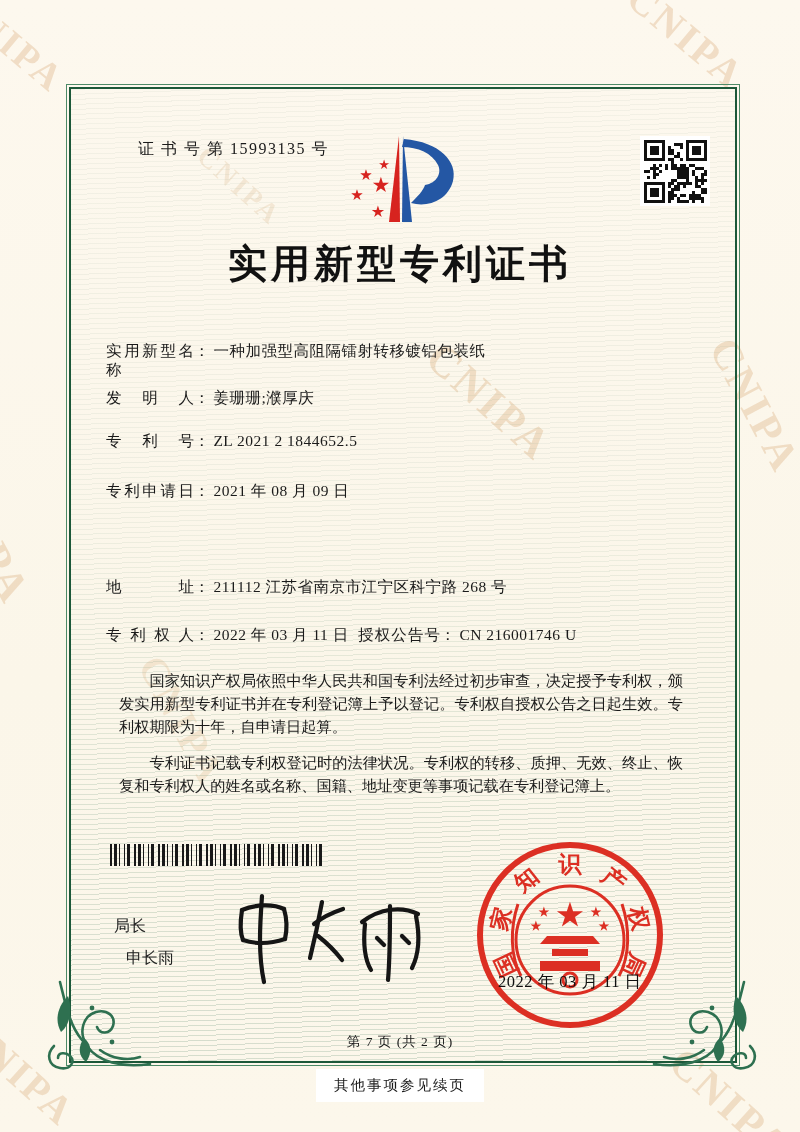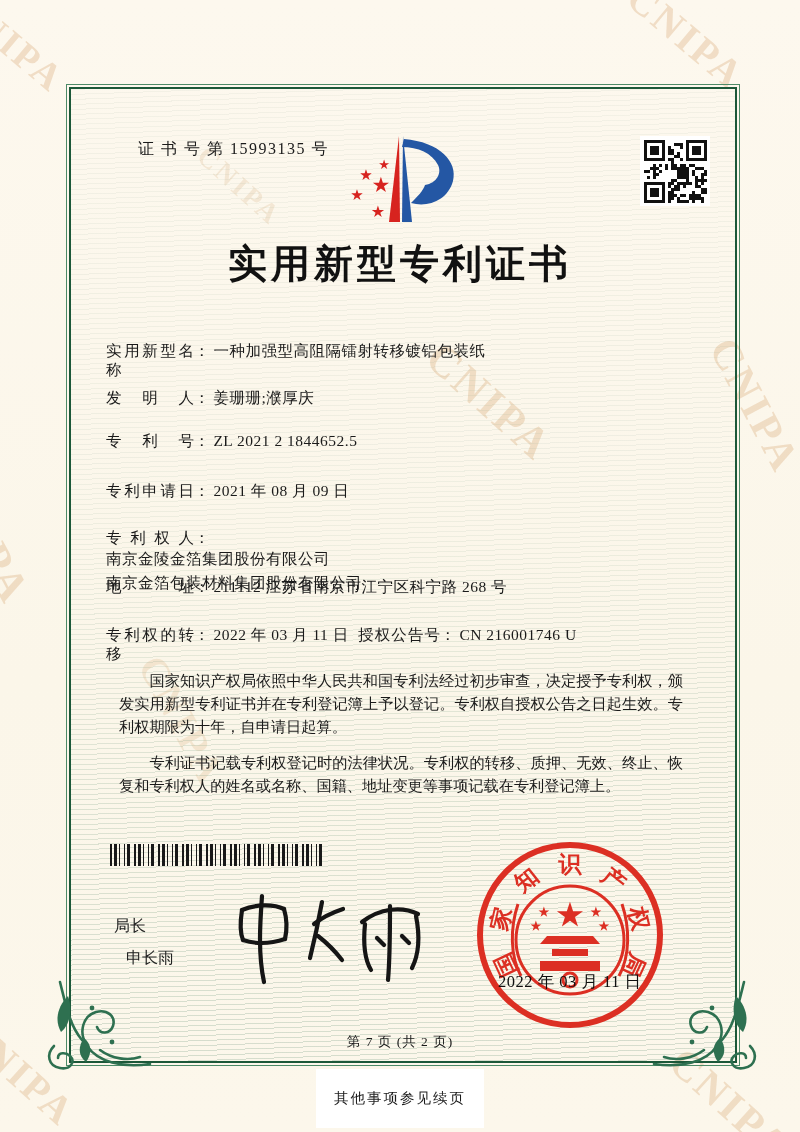--- a/index.html
+++ b/index.html
@@ -28,21 +28,21 @@
   .barcode{position:absolute;left:110px;top:844px;width:212px;height:22px;
     background:repeating-linear-gradient(90deg,#191919 0 2px,transparent 2px 4px,#191919 4px 7px,transparent 7px 9px,#191919 9px 10px,transparent 10px 14px,#191919 14px 15px,transparent 15px 17px,#191919 17px 20px,transparent 20px 24px);}
   .sig-title{position:absolute;left:114px;top:916px;font-size:16px;font-family:"Liberation Sans","DejaVu Sans",sans-serif;color:#222;}
   .sig-name{position:absolute;left:114px;top:948px;font-size:16px;font-family:"Liberation Sans","DejaVu Sans",sans-serif;color:#222;margin-left:12px;}
   .sig-svg{position:absolute;left:222px;top:886px;z-index:4;}
   .seal{position:absolute;left:468px;top:830px;z-index:4;}
   .seal text{font-family:"Liberation Serif","DejaVu Serif",serif;font-weight:bold;fill:#dc2f23;}
   .seal-date{position:absolute;left:498px;top:971px;font-size:16.5px;letter-spacing:0.5px;color:#101010;z-index:5;}
   .pagenum{position:absolute;left:0;right:0;top:1033px;text-align:center;font-size:13.5px;letter-spacing:1px;z-index:3;}
   .note{position:absolute;left:50%;transform:translateX(-50%);top:1069px;background:#ffffff;
-        padding:20px 18px;font-size:14.5px;letter-spacing:2px;z-index:3;}
+        padding:7px 18px;font-size:14.5px;letter-spacing:2px;z-index:3;}
   .qrbox{position:absolute;left:640px;top:136px;width:70px;height:70px;background:#fff;z-index:3;}
   .logo{position:absolute;left:334px;top:122px;z-index:3;}
   .ornament{position:absolute;z-index:4;}
   .orn-right{transform:scaleX(-1);}
 </style>
 </head>
 <body>
 
 <div class="page">
 
@@ -257,30 +257,26 @@
       <span class="fvalue">姜珊珊;濮厚庆</span>
     </div>
     <div class="field" style="top:431px;">
       <span class="flabel">专利号</span><span class="fcolon">：</span>
       <span class="fvalue">ZL 2021 2 1844652.5</span>
     </div>
     <div class="field" style="top:481px;">
       <span class="flabel">专利申请日</span><span class="fcolon">：</span>
       <span class="fvalue">2021 年 08 月 09 日</span>
     </div>
-    <div class="field" style="top:528px;">
-      <span class="flabel">专利权人</span><span class="fcolon">：</span>
-      <span class="fvalue multi"><span>南京金陵金箔集团股份有限公司</span><span>南京金箔包装材料集团股份有限公司</span></span>
-    </div>
     <div class="field" style="top:577px;">
       <span class="flabel">地址</span><span class="fcolon">：</span>
       <span class="fvalue">211112 江苏省南京市江宁区科宁路 268 号</span>
     </div>
     <div class="field" style="top:625px;">
-      <span class="flabel">专利权的转移</span><span class="fcolon">：</span>
+      <span class="flabel">专利权人</span><span class="fcolon">：</span>
       <span class="fvalue">2022 年 03 月 11 日</span>
       <span class="pair2">
         <span class="flabel" style="width:82px;">授权公告号</span><span class="fcolon">：</span>
         <span class="fvalue">CN 216001746 U</span>
       </span>
     </div>
 
     <div class="paras">
       <p>国家知识产权局依照中华人民共和国专利法经过初步审查，决定授予专利权，颁发实用新型专利证书并在专利登记簿上予以登记。专利权自授权公告之日起生效。专利权期限为十年，自申请日起算。</p>
       <p>专利证书记载专利权登记时的法律状况。专利权的转移、质押、无效、终止、恢复和专利权人的姓名或名称、国籍、地址变更等事项记载在专利登记簿上。</p>

